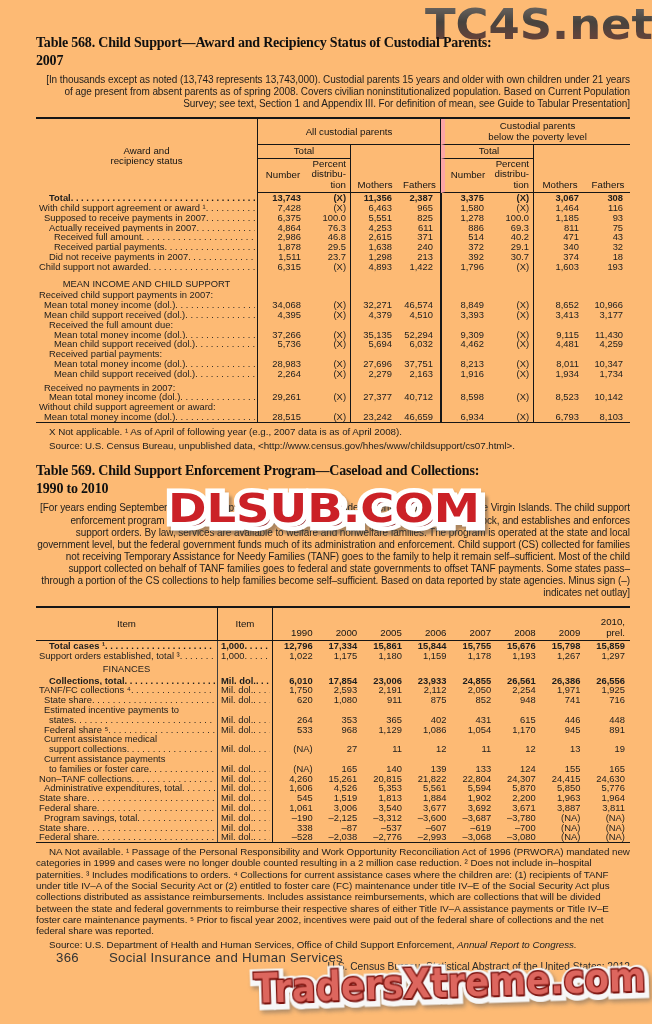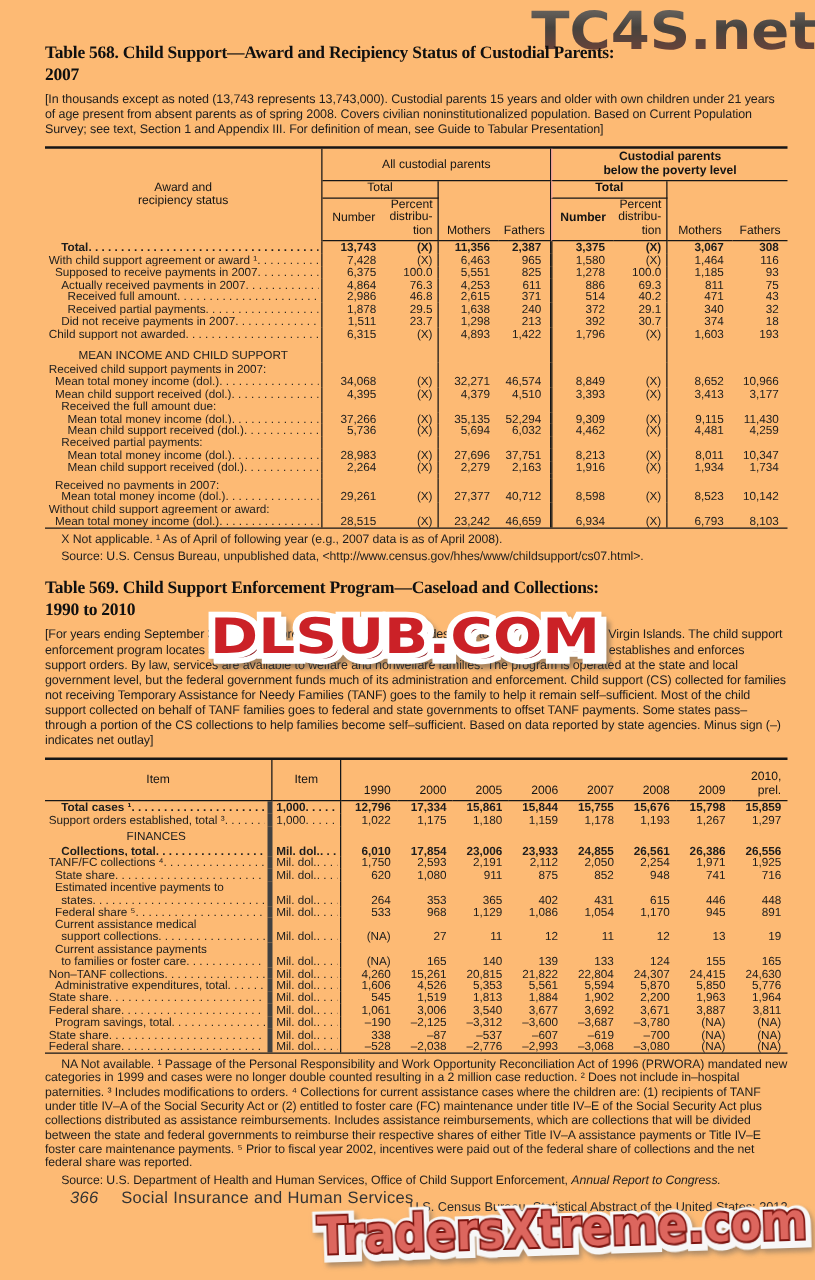--- a/index.html
+++ b/index.html
@@ -3,28 +3,28 @@
 <meta charset="utf-8">
 <style>
   html,body{margin:0;padding:0;background:#d9d9d9;}
   .page{position:relative;width:652px;height:1024px;margin:0 auto;background:#fdba74;
         overflow:hidden;font-family:"Liberation Sans",sans-serif;color:#1d1d1d;}
   .content{position:absolute;left:36px;top:34px;width:594px;}
 
   h1.ttl{font-family:"Liberation Serif",serif;font-weight:700;font-size:14px;line-height:17.5px;
          margin:0 0 5px 0;color:#101010;white-space:pre-line;letter-spacing:-.2px;}
   h1.mt{margin-top:11px;}
-  p.note{font-size:10px;line-height:12.1px;margin:0 0 7px 0;letter-spacing:-.08px;}
+  p.note{font-size:10px;line-height:12.1px;margin:0 0 7px 0;letter-spacing:-.08px;text-align:right;}
 
   table{border-collapse:separate;border-spacing:0;table-layout:fixed;width:594px;
         border-top:2px solid #161616;border-bottom:1.5px solid #161616;}
   th{font-weight:normal;font-size:9.7px;line-height:10.6px;padding:1px 0;color:#141414;}
   td{font-size:9.4px;line-height:9.8px;padding:0;vertical-align:bottom;white-space:nowrap;}
   .bR{border-right:1px solid #161616;}
-  .dL{border-left:1px solid #fca5a5;font-weight:bold;}
+  .dL{border-left:4px solid #fca5a5;}
   .bB{border-bottom:1px solid #161616;}
   .hb{border-bottom:1px solid #161616;}
   .stubh{vertical-align:middle;text-align:center;white-space:pre-line;}
   .grp{text-align:center;white-space:pre-line;padding:2px 0;}
   .tot{text-align:center;padding:1px 0;}
   .mf{vertical-align:bottom;text-align:center;padding-bottom:2px;}
   .num{vertical-align:bottom;text-align:center;padding-bottom:12px;}
   .pct{vertical-align:bottom;text-align:right;white-space:pre-line;padding:0 4px 2px 0;line-height:10.4px;}
   .itemh,.unith{vertical-align:middle;text-align:center;height:30px;}
   .yr{vertical-align:bottom;text-align:right;padding:0 5px 2px 0;white-space:pre-line;line-height:10.4px;}
@@ -41,28 +41,28 @@
   tr.bold td{font-weight:700;}
   tr.spacer td{height:4px;}
   td.sec{text-align:center;padding:3px 0 2px 0;}
   td.unit{overflow:hidden;}
   td.unit .lead{padding-left:3px;}
   #t568 tbody td:nth-child(1){border-right:1px solid #161616;}
   #t568 tbody td:nth-child(3){border-right:1px solid #161616;}
   #t568 tbody td:nth-child(5){border-right:1px solid #161616;margin-top:28px;}
   #t568 tbody td:nth-child(6){border-left:1px solid #161616;}
   #t568 tbody td:nth-child(7){border-right:1px solid #161616;}
-  #t569 tbody td:nth-child(1){border-right:4px solid #404040;}
+  #t569 tbody td:nth-child(1){border-right:1px solid #404040;}
   #t569 tbody td:nth-child(2){border-right:1px solid #161616;}
 
   p.fn{font-size:9.8px;line-height:11.3px;margin:3px 0 0 0;text-indent:13px;letter-spacing:-.05px;}
   p.fn i{font-style:italic;}
 
   .pagefoot{position:absolute;left:56px;top:950px;font-size:13.2px;color:#333;letter-spacing:.3px;}
-  .pagefoot .pageno{margin-right:18px;font-style:italic;}
+  .pagefoot .pageno{margin-right:30px;}
   .imprint{position:absolute;right:22px;top:961px;font-size:10.2px;color:#2a2a2a;}
 
   svg text{font-family:"DejaVu Sans",sans-serif;font-weight:bold;}
   .wm-top{position:absolute;top:-4px;right:-6px;opacity:.93;}
   .wm-mid{position:absolute;left:163px;top:478px;filter:drop-shadow(3px 4px 1.5px rgba(70,70,70,.45));}
   .wm-bot{position:absolute;left:250px;top:960px;transform:rotate(-1.8deg);transform-origin:left center;
           filter:drop-shadow(2px 3px 2px rgba(90,90,90,.5));}
   .wm-mid .extrude{fill:#8c1217;stroke:#ffffff;stroke-width:9;paint-order:stroke;}
   .wm-mid .main{fill:#cb2127;stroke:#ffffff;stroke-width:9;paint-order:stroke;}
   .wm-bot .glow{fill:#7c1510;stroke:#f7f7f7;stroke-width:11;paint-order:stroke;}

